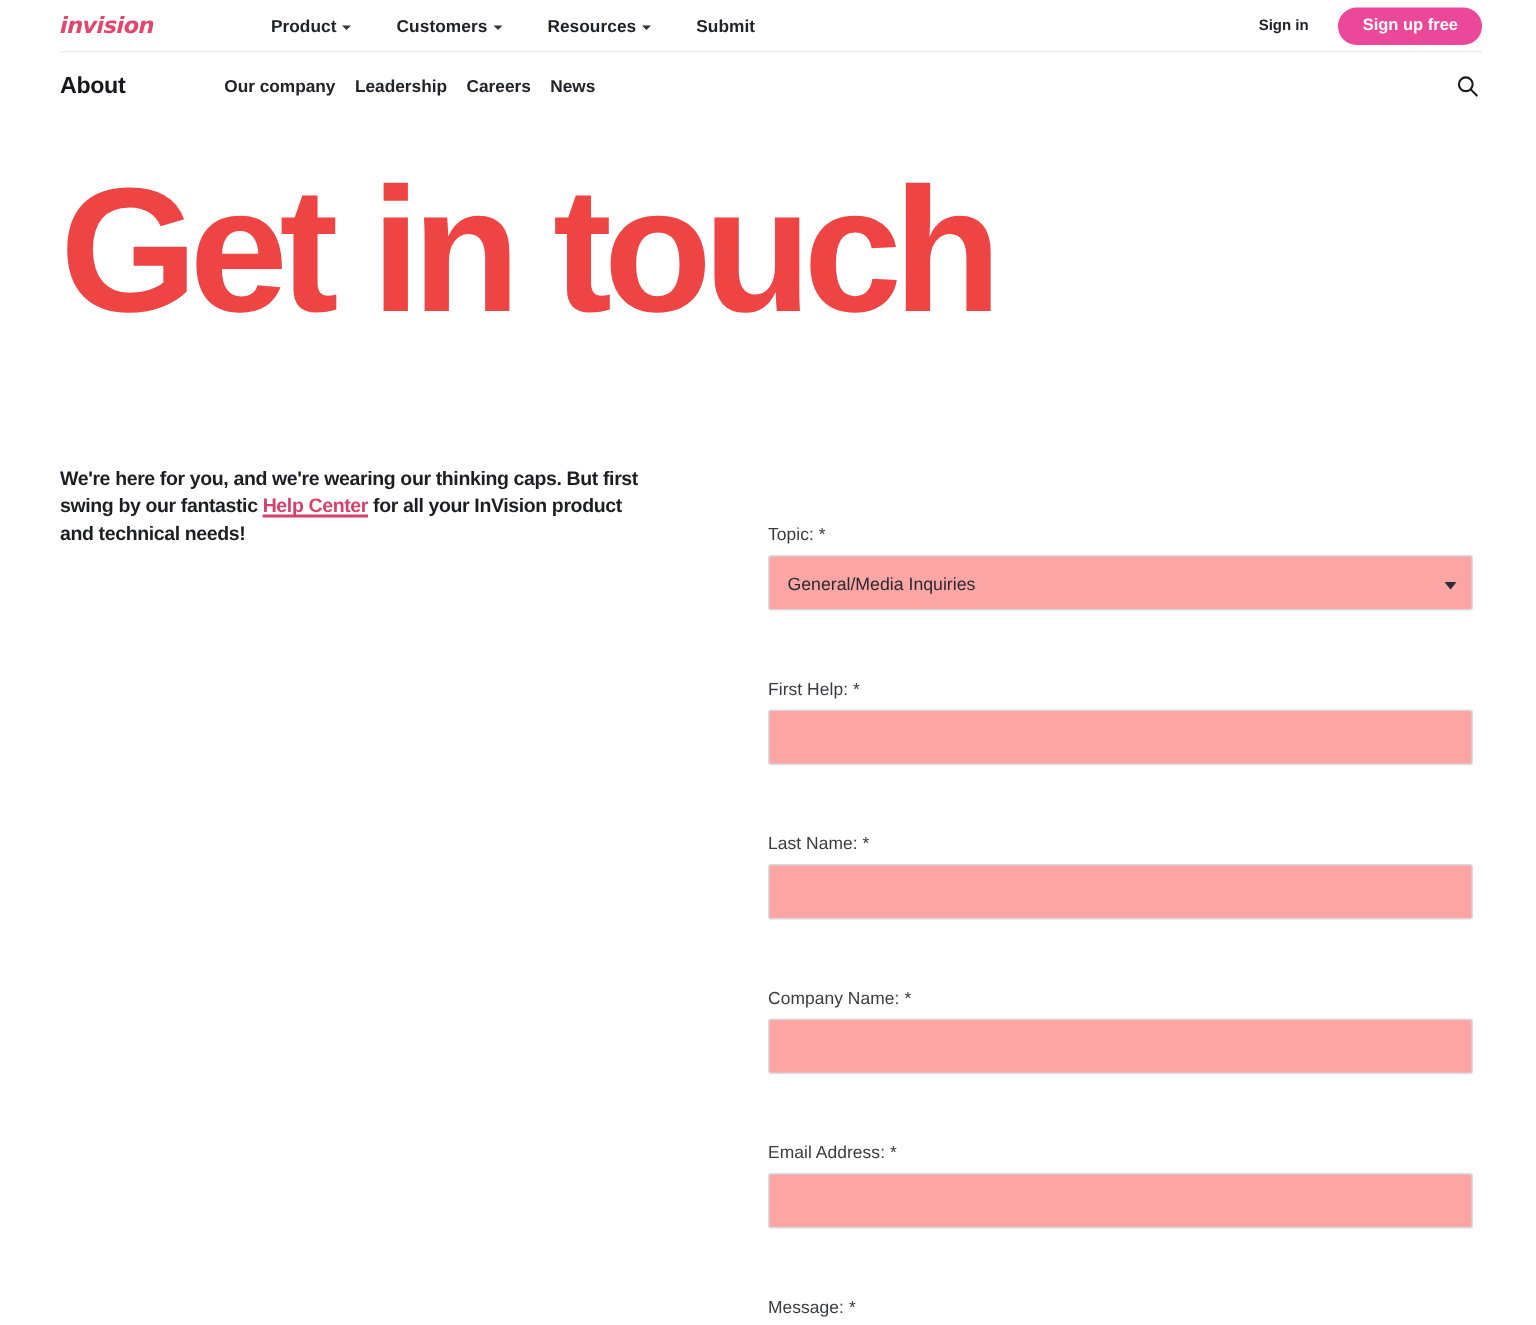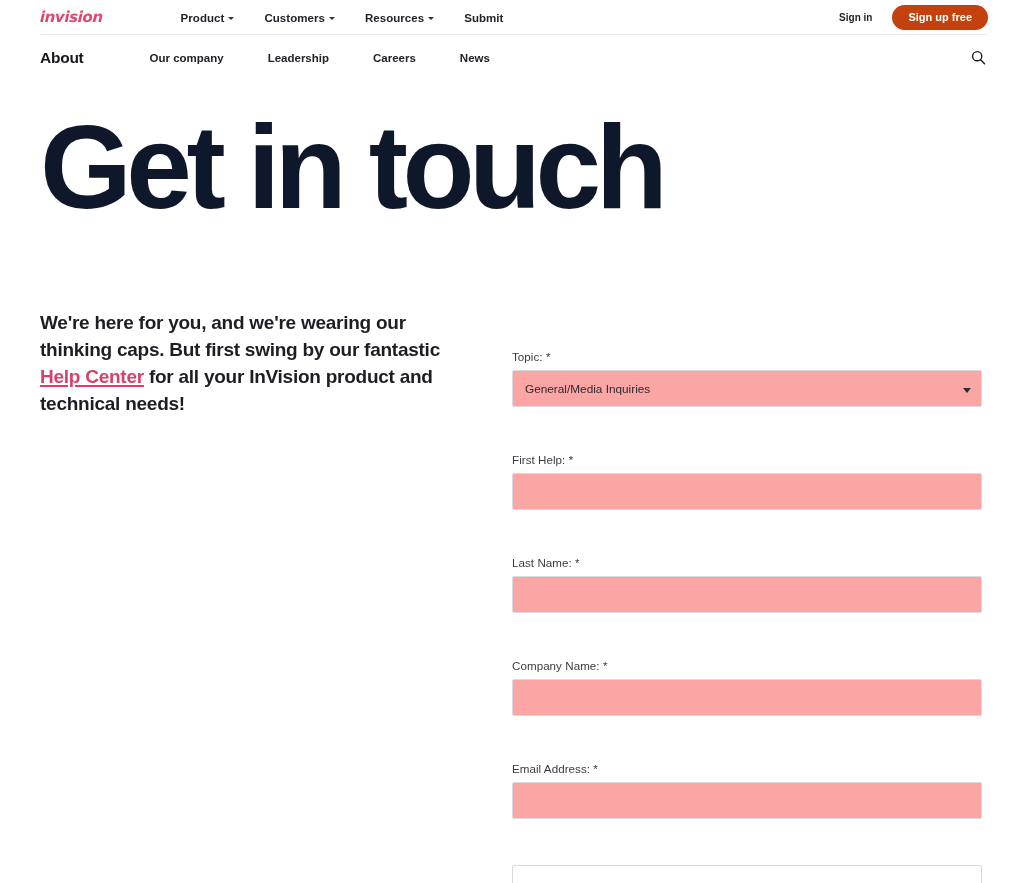--- a/index.html
+++ b/index.html
@@ -78,21 +78,21 @@
     align-items: center;
     gap: 20px;
   }
   .signin {
     font-size: 10px;
     font-weight: 700;
     color: #22222a;
     cursor: pointer;
   }
   .signup-btn {
-    background: #c2410c;
+    background: #ec4899;
     color: #ffffff;
     font-size: 11px;
     font-weight: 700;
     border: none;
     border-radius: 999px;
     padding: 6px 16px 7px;
     cursor: pointer;
     font-family: inherit;
     line-height: 1.1;
   }
@@ -108,21 +108,21 @@
   .subnav-title {
     font-size: 15.5px;
     font-weight: 700;
     letter-spacing: -0.25px;
     color: #16161c;
     margin-right: 66px;
   }
   .subnav-links {
     display: flex;
     align-items: center;
-    gap: 44px;
+    gap: 13px;
   }
   .subnav-link {
     font-size: 11.5px;
     font-weight: 700;
     color: #22222a;
     cursor: pointer;
     white-space: nowrap;
   }
   .search-wrap {
     margin-left: auto;
@@ -137,37 +137,37 @@
   .hero {
     padding: 28px 40px 0 40px;
   }
   .hero h1 {
     margin: 0;
     font-family: "Liberation Sans", "DejaVu Sans", sans-serif;
     font-size: 118px;
     line-height: 1.0;
     font-weight: 700;
     letter-spacing: -5.5px;
-    color: #0f172a;
+    color: #ef4444;
   }
 
   
   .content {
     display: flex;
     padding: 78px 36px 0 40px;
     align-items: flex-start;
   }
   .intro {
     width: 400px;
     flex: 0 0 400px;
     padding-top: 6px;
   }
   .intro p {
     margin: 0;
-    font-size: 19px;
+    font-size: 13px;
     line-height: 1.42;
     font-weight: 700;
     color: #1d1d24;
     letter-spacing: -0.25px;
   }
   .intro a {
     color: #d6416a;
     text-decoration: underline;
     text-decoration-thickness: 1.5px;
     text-underline-offset: 2px;
@@ -345,20 +345,24 @@
 
     <div class="field">
       <label class="field-label">
         <span>Email Address:</span>
         <span class="req">*</span>
       </label>
       <input class="input-box" type="text" placeholder="" style="">
     </div>
 
     <div class="field">
+      <label class="field-label">
+        <span>Message:</span>
+        <span class="req">*</span>
+      </label>
       <textarea class="textarea-box" placeholder="" style=""></textarea>
     </div>
 
     <div class="submit-row">
       <button class="submit-btn" type="submit">Submit</button>
     </div>
 
   </form>
 </main>
 

